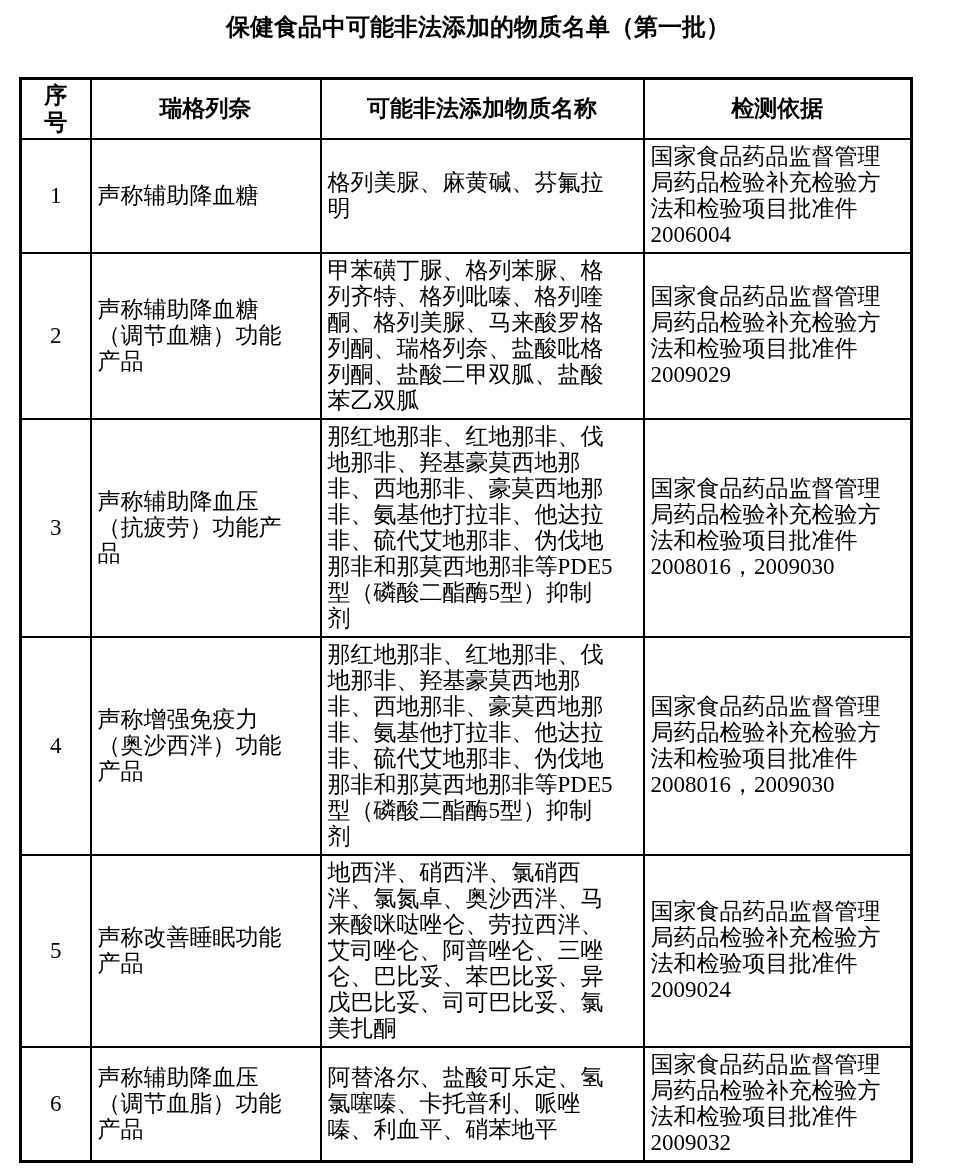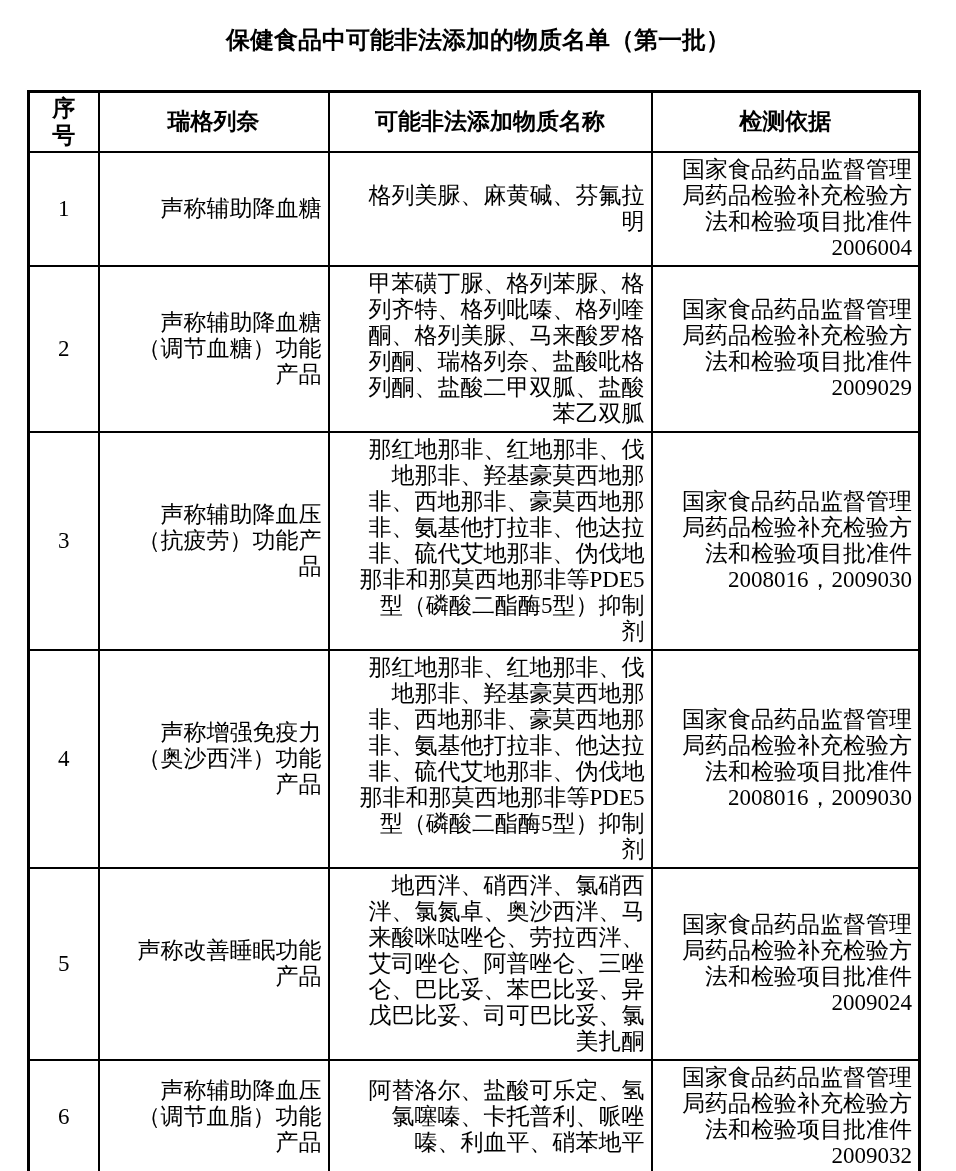--- a/index.html
+++ b/index.html
@@ -11,35 +11,35 @@
   body {
     font-family: "Liberation Serif", "DejaVu Serif", serif;
     color: #000000;
     -webkit-font-smoothing: antialiased;
   }
   .page {
     width: 956px;
     height: 1171px;
     background: #ffffff;
     box-sizing: border-box;
-    padding-top: 25px;
+    padding-top: 12px;
   }
   .doc-title {
     text-align: center;
     font-size: 24px;
     font-weight: bold;
     letter-spacing: 0px;
     line-height: 30px;
     margin: 0 0 35px 0;
   }
   table.substances {
     border-collapse: collapse;
     table-layout: fixed;
     width: 891px;
-    margin-left: 27px;
+    margin-left: 19px;
     border: 3px solid #000000;
   }
   table.substances th,
   table.substances td {
     border: 2px solid #000000;
     font-size: 23px;
     line-height: 26px;
     vertical-align: middle;
     box-sizing: border-box;
     padding: 4px 6px;
@@ -55,21 +55,21 @@
     display: inline-block;
     width: 1.05em;
     word-break: break-all;
     line-height: 27px;
   }
   td.col-seq {
     text-align: center;
   }
   td.pre {
     white-space: pre-line;
-    text-align: right;
+    text-align: left;
   }
   col.c1 { width: 70px; }
   col.c2 { width: 230px; }
   col.c3 { width: 323px; }
   col.c4 { width: 268px; }
 </style>
 </head>
 <body>
 
 <div class="page">

